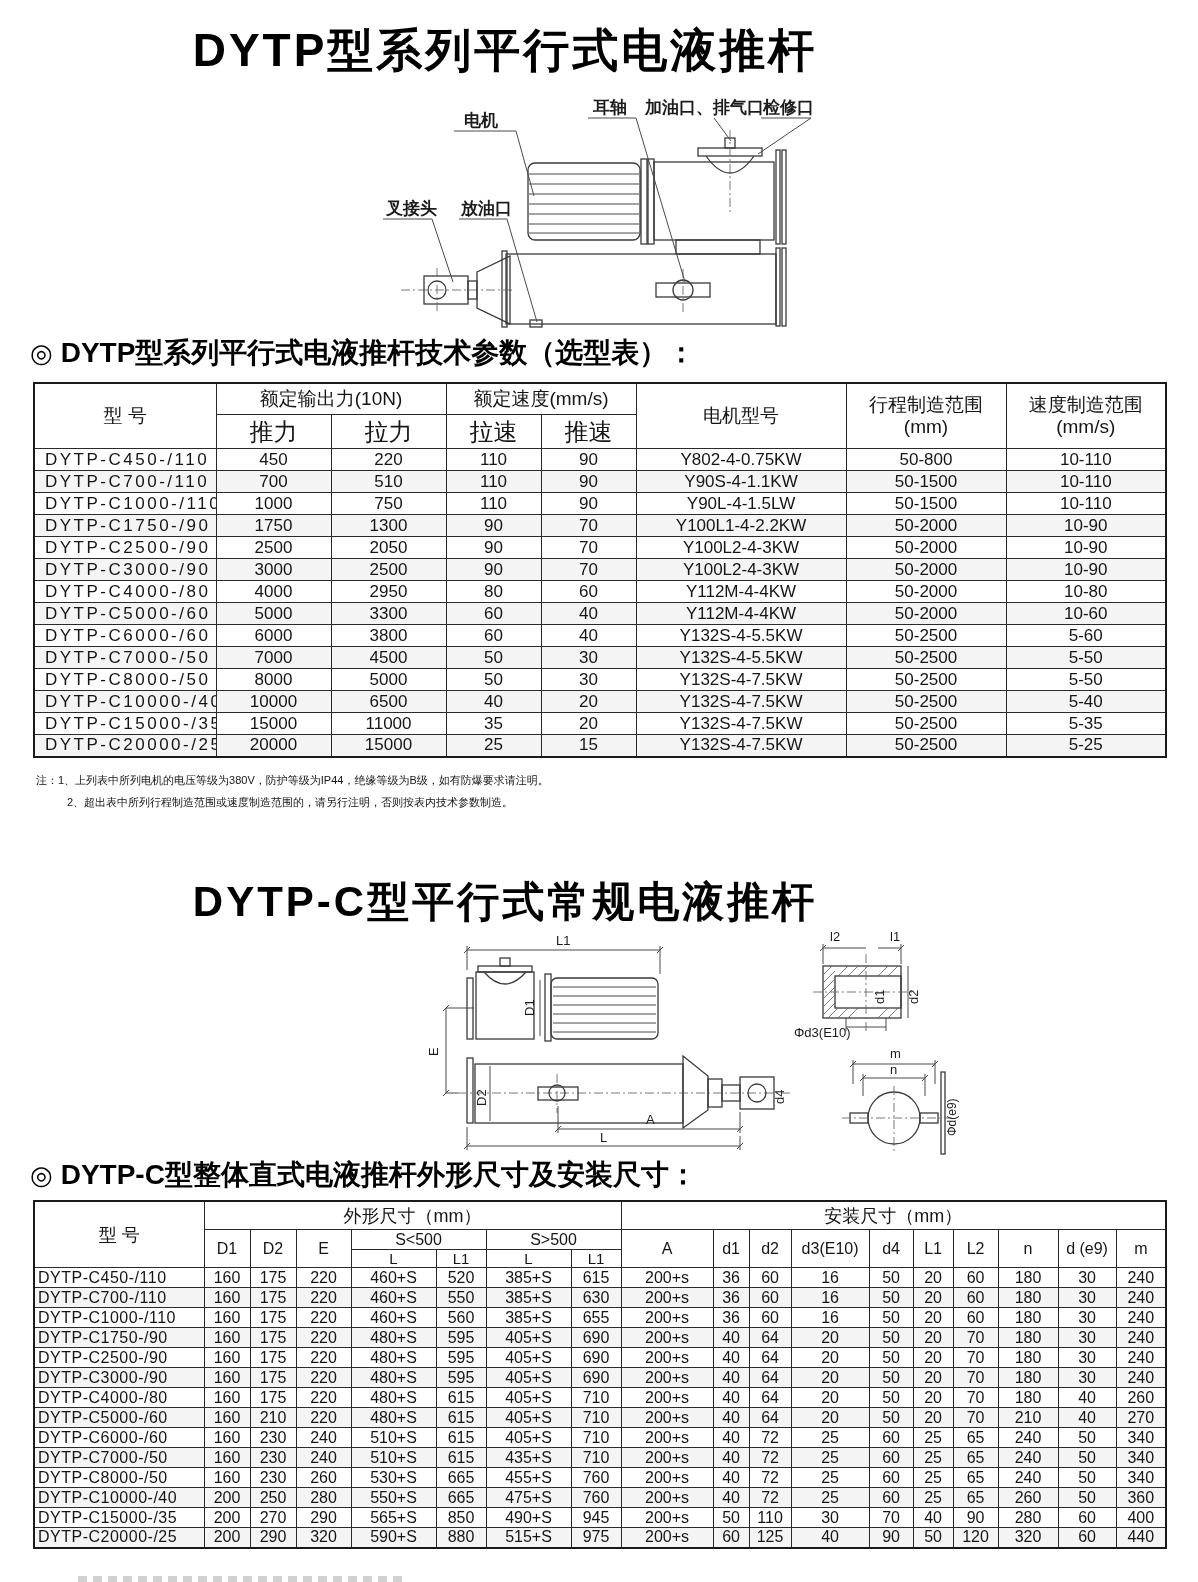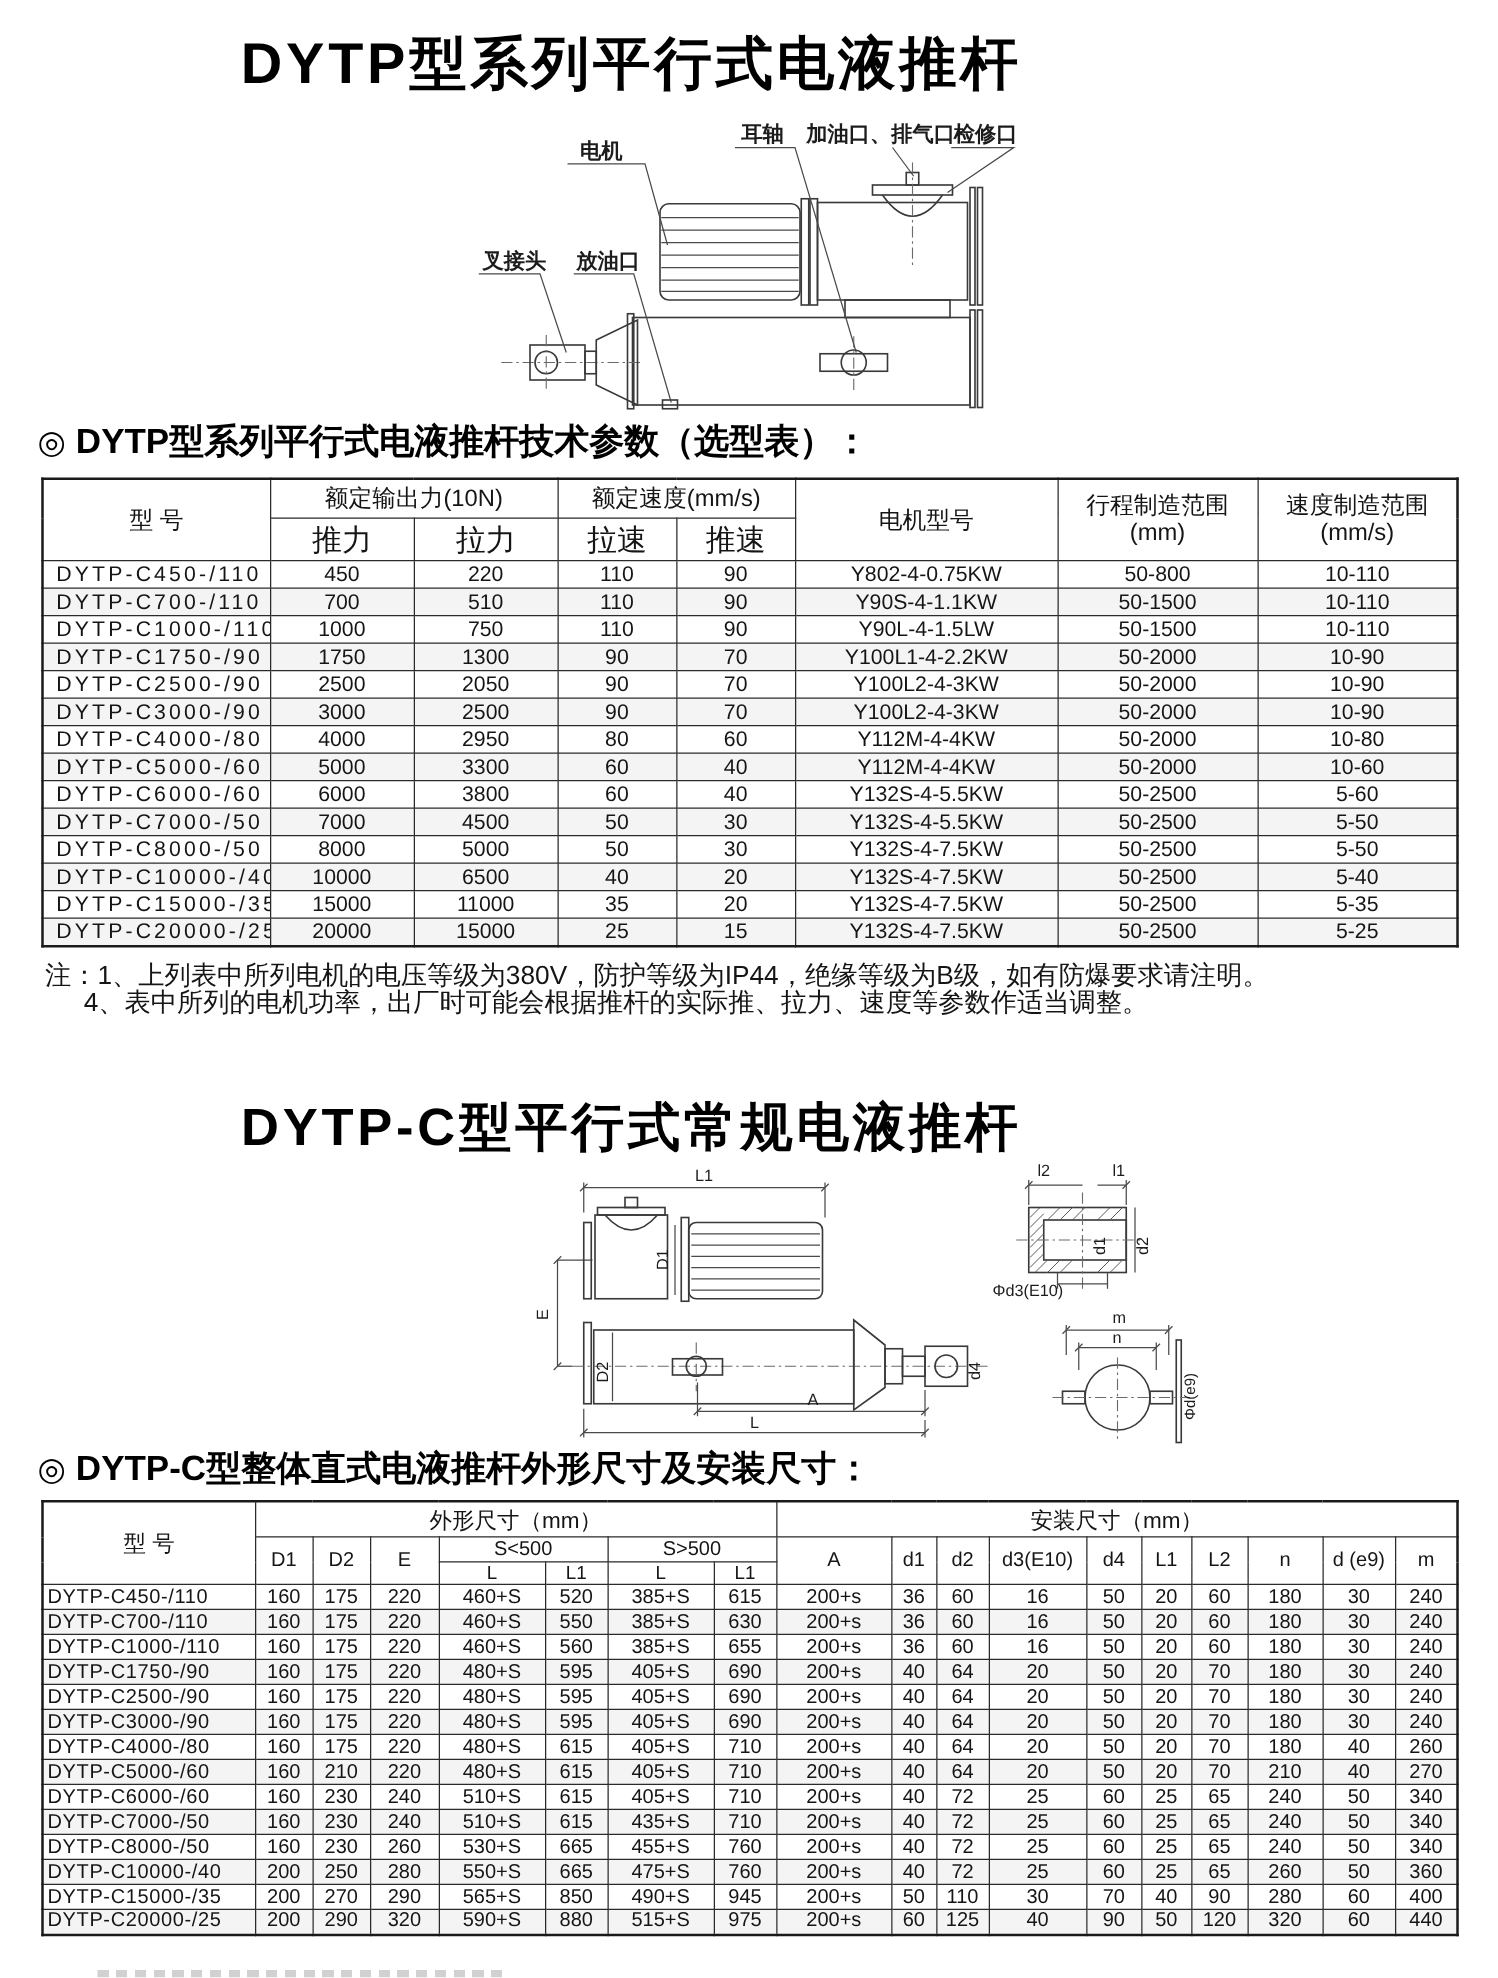--- a/index.html
+++ b/index.html
@@ -30,21 +30,21 @@
   #table2 { width:1132px; }
   #table2 thead tr.g1 th { height:27px; font-size:18px; }
   #table2 thead tr.g2 th { height:19px; font-size:16px; }
   #table2 thead tr.g3 th { height:16px; font-size:15px; }
   #table2 tbody tr { height:20px; }
   #table2 tbody td { font-size:16px; }
   #table2 tbody td:first-child { text-align:left; padding-left:3px; letter-spacing:0.5px; font-size:16px; }
   #table2 tbody tr:nth-child(even) td { background:#f4f4f4; }
   .two-line div { line-height:1.15; }
   
-  #notes { font-size:21px; line-height:21.5px; color:#151515; }
+  #notes { font-size:11px; line-height:21.5px; color:#151515; }
   #notes .note-line { white-space:nowrap; }
   #notes .indent { padding-left:31px; }
   
   svg { display:block; }
   svg text { fill:#1c1c1c; }
   .lbl { font-size:17px; font-weight:bold; }
   .dim { font-size:13px; }
   .dim-s { font-size:12px; }
   .ln  { stroke:#3a3a3a; stroke-width:1.3; fill:none; }
   .thin{ stroke:#4a4a4a; stroke-width:1; fill:none; }
@@ -296,21 +296,21 @@
         <td>15</td>
         <td>Y132S-4-7.5KW</td>
         <td>50-2500</td>
         <td>5-25</td>
       </tr>
     </tbody>
 </table>
 
 <div id="notes" class="abs" style="left:36px; top:770px;">
   <div class="note-line"><span>注：</span><span>1、上列表中所列电机的电压等级为380V，防护等级为IP44，绝缘等级为B级，如有防爆要求请注明。</span></div>
-  <div class="note-line indent">4、表中所列的电机功率，出厂时可能会根据推杆的实际推、拉力、速度等参数作适当调整。</div>
+  <div class="note-line indent">2、超出表中所列行程制造范围或速度制造范围的，请另行注明，否则按表内技术参数制造。</div>
 </div>
 
 <div id="title2" class="abs main-title">DYTP-C型平行式常规电液推杆</div>
 
 <div class="abs" style="left:398px; top:924px; width:612px; height:232px;">
 <svg width="612" height="232" viewBox="0 0 612 232">
 
   <g class="thin">
     <line x1="69" y1="26" x2="262" y2="26"></line>
     <line x1="69" y1="22" x2="69" y2="46"></line>

